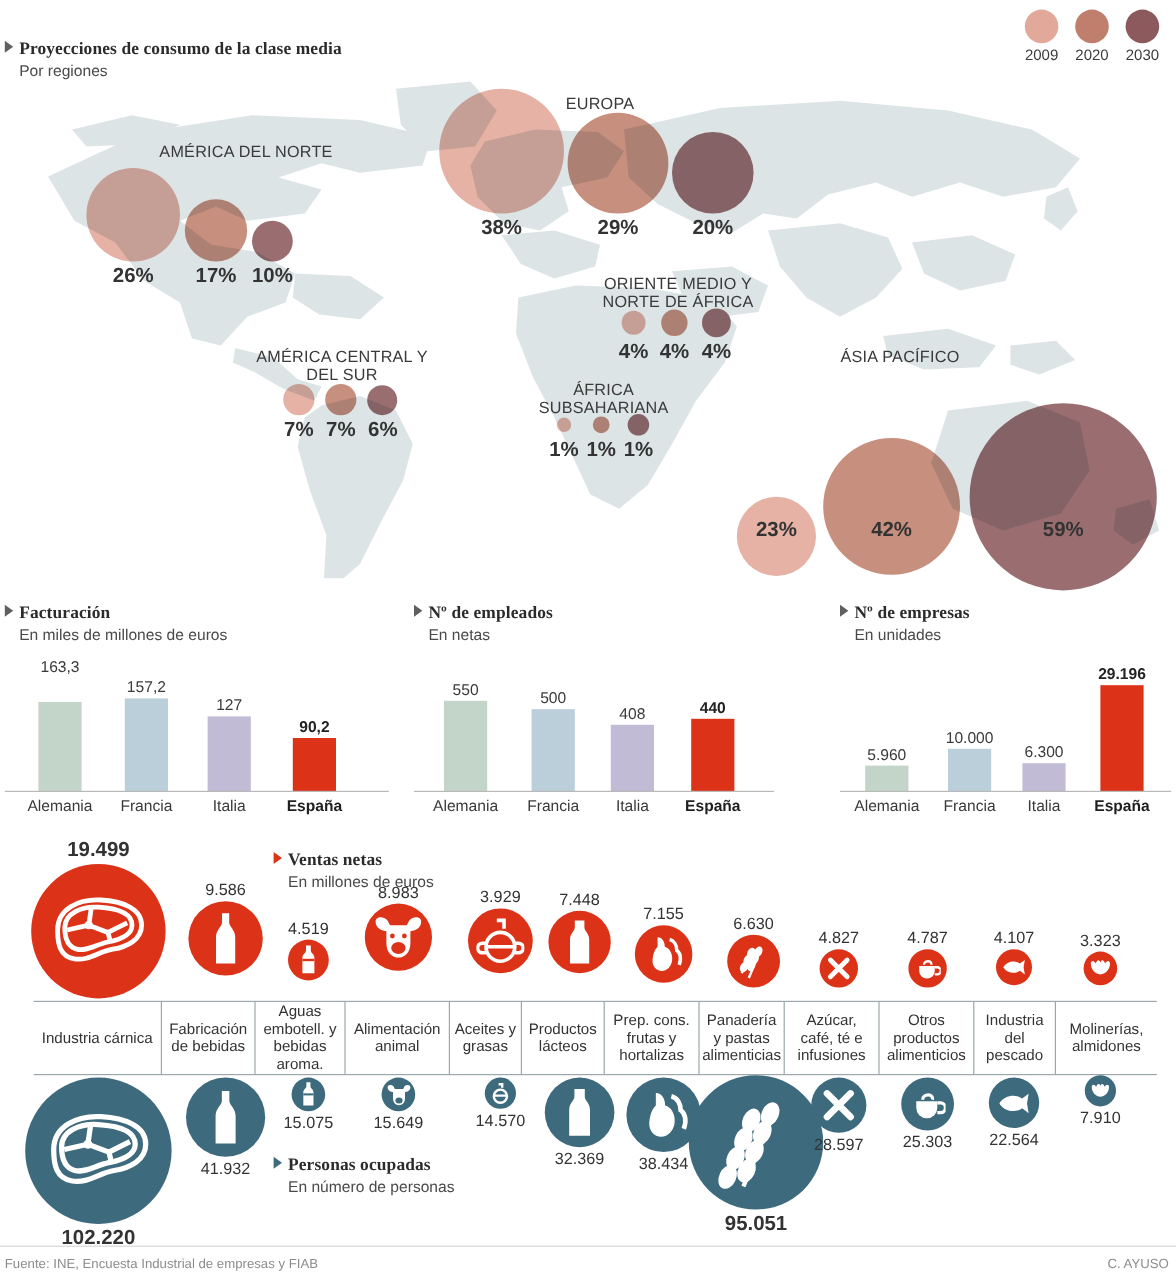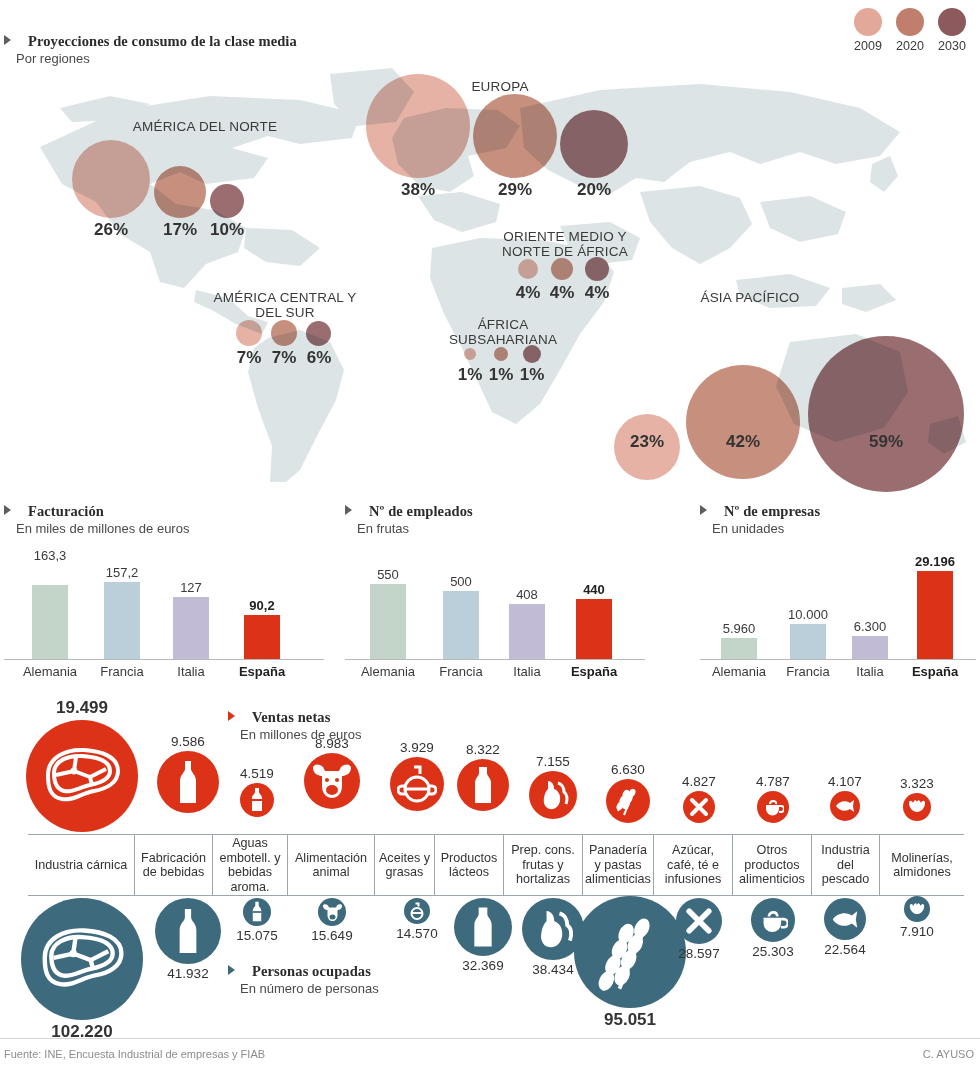--- a/index.html
+++ b/index.html
@@ -19,21 +19,21 @@
   .hd .tri {
     display:inline-block; width:0;height:0;
     border-left:7px solid #5f5f5f;
     border-top:5px solid transparent;
     border-bottom:5px solid transparent;
     margin-right:5px; vertical-align:1px;
   }
   .hd .tri.red { border-left-color:#DC3318; }
   .hd .tri.teal { border-left-color:#3D6A7C; }
   .hd-title { font-weight:bold; font-size:14.5px; color:#2b2b2b;
-              font-family:"Liberation Serif", serif; letter-spacing:.1px;margin-left:12px; }
+              font-family:"Liberation Serif", serif; letter-spacing:.1px; }
   .hd-sub { font-size:13px; color:#4a4a4a; margin-left:12px; margin-top:1px; }
 
   
   #map-panel { position:absolute; left:0; top:52px; width:980px; height:430px; }
   #map-panel svg.worldmap { position:absolute; left:0; top:0; }
   .bubble { position:absolute; border-radius:50%; }
   .c2009 { background:#E2A899; }
   .c2020 { background:#C07F6C; }
   .c2030 { background:#8C5A5C; }
   .blend { mix-blend-mode:multiply; opacity:.88; }
@@ -225,21 +225,21 @@
       <div class="bcat" style="width:72px;margin-left:10px;">Alemania</div>
       <div class="bcat" style="width:72px;">Francia</div>
       <div class="bcat" style="width:66px;">Italia</div>
       <div class="bcat hi" style="width:76px;">España</div>
     </div>
   </div>
 
   <div class="barchart" id="chart-empleados" style="left:345px; top:502px; width:300px;">
     <div class="hd" style="position:relative;left:0;top:0;">
       <span class="tri"></span><span class="hd-title">Nº de empleados</span>
-      <div class="hd-sub">En frutas</div>
+      <div class="hd-sub">En netas</div>
     </div>
     <div class="bc-plot" style="margin-top:12px;">
       <div class="bars">
         <div class="bcol" style="width:74px;margin-left:6px;">
           <div class="bval">550</div>
           <div class="bar" style="height:76px;background:#C3D5C8;"></div>
         </div>
         <div class="bcol" style="width:72px;">
           <div class="bval">500</div>
           <div class="bar" style="height:69px;background:#BBCFDB;"></div>
@@ -363,21 +363,21 @@
             <circle cx="20" cy="25" r="12"></circle>
             <path d="M8 22 h-3 a4 4 0 0 0 0 8 h3"></path>
             <path d="M32 22 h3 a4 4 0 0 1 0 8 h-3"></path>
             <path d="M9 25 h22"></path>
           </g>
         </svg>
       </div>
     </div>
 
     <div class="sector-col" style="left:444px; top:52px; width:78px;">
-      <div class="num">8.322</div>
+      <div class="num">7.448</div>
       <div class="ico red" style="width:52px;height:52px;margin:2px auto 0;">
         <svg width="24" height="40" viewBox="0 0 24 40">
           <path d="M8 2 h8 v6 c0 3 4 5 4 10 v20 h-16 v-20 c0-5 4-7 4-10 z" fill="#fff"></path>
         </svg>
       </div>
     </div>
 
     <div class="sector-col" style="left:512px; top:64px; width:82px;">
       <div class="num">7.155</div>
       <div class="ico red" style="width:48px;height:48px;margin:2px auto 0;">

